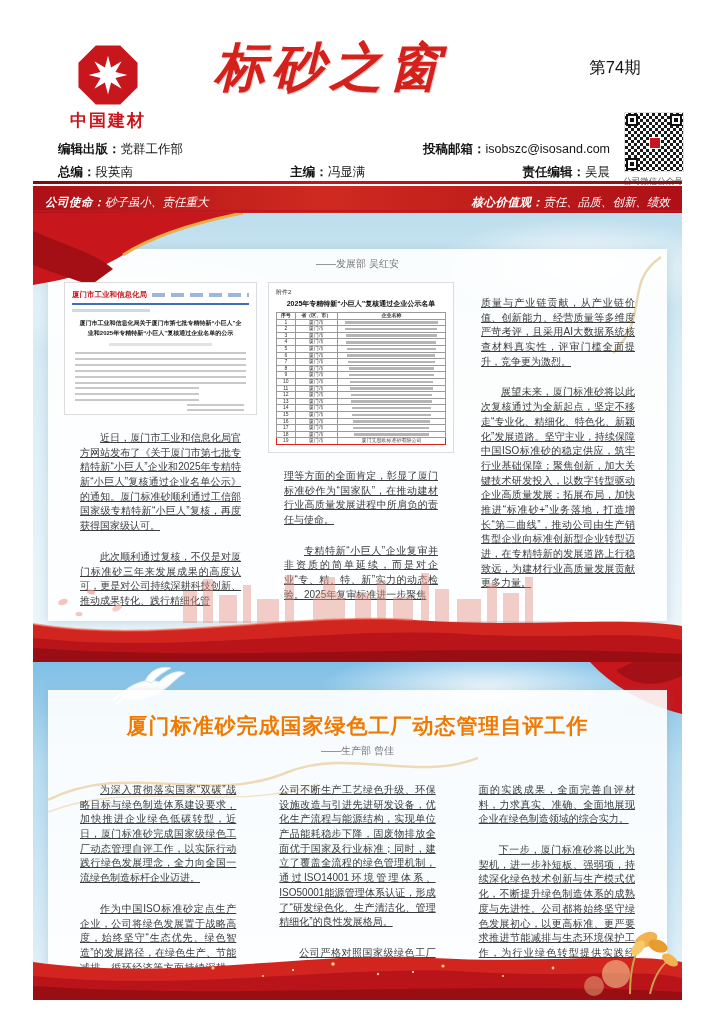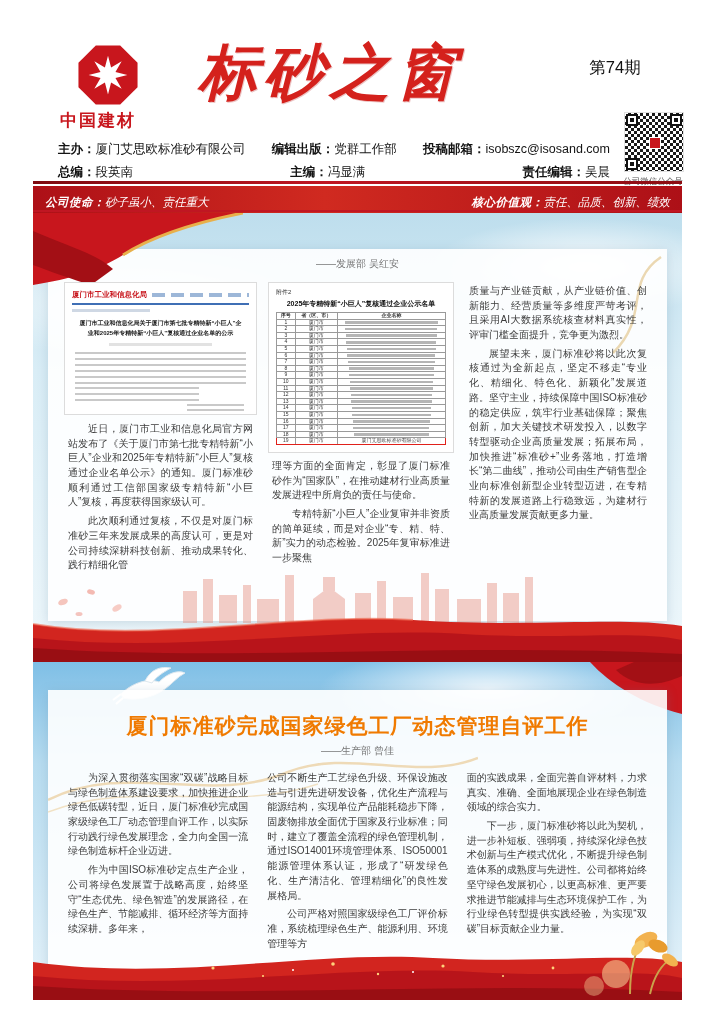--- a/index.html
+++ b/index.html
@@ -1,25 +1,25 @@
 <!DOCTYPE html>
 <html><head>
 <meta charset="utf-8">
 <style>
   html,body{margin:0;padding:0;background:#fff;}
   .page{position:relative;width:715px;height:1032px;background:#fff;overflow:hidden;
         font-family:"Liberation Sans","DejaVu Sans",sans-serif;-webkit-font-smoothing:antialiased;}
 
   
-  .logo{position:absolute;left:60px;top:44px;width:96px;}
+  .logo{position:absolute;left:60px;top:44px;width:96px;text-align:center;}
   .logo svg{display:block;margin:0 auto;}
   .logo-text{margin-top:3px;color:#c8161d;font-weight:bold;font-size:17px;letter-spacing:2px;}
   .masthead-title{position:absolute;left:160px;top:36px;width:340px;text-align:center;
         font-family:"DejaVu Serif","Liberation Serif",serif;font-style:italic;font-weight:bold;
-        font-size:60px;color:#d4211c;letter-spacing:6px;white-space:nowrap;line-height:1.2;
+        font-size:52px;color:#d4211c;letter-spacing:6px;white-space:nowrap;line-height:1.2;
         text-shadow:1px 1px 0 rgba(180,20,20,.25);}
   .issue{position:absolute;left:540px;top:52px;width:150px;text-align:center;color:#111;
         font-size:16.5px;line-height:1.9;font-weight:500;}
   .qr{position:absolute;left:624px;top:112px;width:58px;height:58px;border:1px solid #e0e0e0;background:
         conic-gradient(#1a1a1a 90deg,#fff 0 180deg,#1a1a1a 0 270deg,#fff 0) 0 0/6px 6px;}
   .qr .finder{position:absolute;width:12px;height:12px;border:2px solid #111;background:#fff;box-sizing:border-box;}
   .qr .finder i{display:block;width:4px;height:4px;background:#111;margin:2px;}
   .qr .f1{left:1px;top:1px}.qr .f2{right:1px;top:1px}.qr .f3{left:1px;bottom:1px}
   .qr .center-dot{position:absolute;left:24px;top:24px;width:10px;height:10px;background:#c8161d;border:1.5px solid #fff;}
   .qr-caption{position:absolute;left:600px;top:176px;width:106px;text-align:center;font-size:8.5px;color:#555;}
@@ -48,21 +48,21 @@
   .card{position:absolute;left:15px;width:619px;background:rgba(255,255,255,.9);
         box-shadow:0 2px 10px rgba(90,130,160,.25);box-sizing:border-box;}
   .card1{top:36px;height:372px;padding:8px 16px 0;}
   .card2{top:28px;height:295px;padding:10px 16px 0;z-index:2;}
   .deco{position:absolute;pointer-events:none;}
 
   .article-title{margin:12px 0 4px;text-align:center;font-size:21px;font-weight:bold;color:#f07a00;letter-spacing:1px;}
   .byline{text-align:center;font-size:10px;color:#777;margin-bottom:9px;position:relative;z-index:3;}
   .cols{display:flex;gap:11px;position:relative;z-index:3;}
   .col{width:195px;font-size:10px;line-height:1.47;text-align:justify;color:#3b3b3b;}
-  .colbody p{margin:4px;}
+  .colbody p{margin:16px;text-decoration:underline;}
   .colbody p.ind{text-indent:2em;}
 
   
   .shot-web{width:193px;height:133px;background:#fff;border:1px solid #dcdcdc;box-sizing:border-box;
         margin:2px 0 7px;padding:6px 7px;overflow:hidden;}
   .gw-head{display:flex;align-items:center;gap:5px;}
   .gw-logo{color:#c8161d;font-weight:bold;font-size:7.5px;white-space:nowrap;}
   .gw-nav{flex:1;height:4px;background:repeating-linear-gradient(90deg,#9db7d8 0 13px,transparent 13px 19px);}
   .gw-rule{height:2px;background:#3f6fb5;margin:3px 0 4px;}
   .gw-crumb{width:44%;height:3px;background:#cfd8e4;margin-bottom:7px;}
@@ -126,21 +126,20 @@
       </div>
     <div class="finder f3">
         <i></i>
       </div>
     <div class="center-dot"></div>
   </div>
   <div class="qr-caption">公司微信公众号</div>
 
   <div class="info">
       <div class="info-row">
-        <span class="info-item"><b>主办：</b>厦门艾思欧标准砂有限公司</span>
         <span class="info-item"><b>编辑出版：</b>党群工作部</span>
         <span class="info-item"><b>投稿邮箱：</b>isobszc@isosand.com</span>
       </div>
       <div class="info-row">
         <span class="info-item"><b>总编：</b>段英南</span>
         <span class="info-item"><b>主编：</b>冯显满</span>
         <span class="info-item"><b>责任编辑：</b>吴晨</span>
       </div>
     </div>
 

